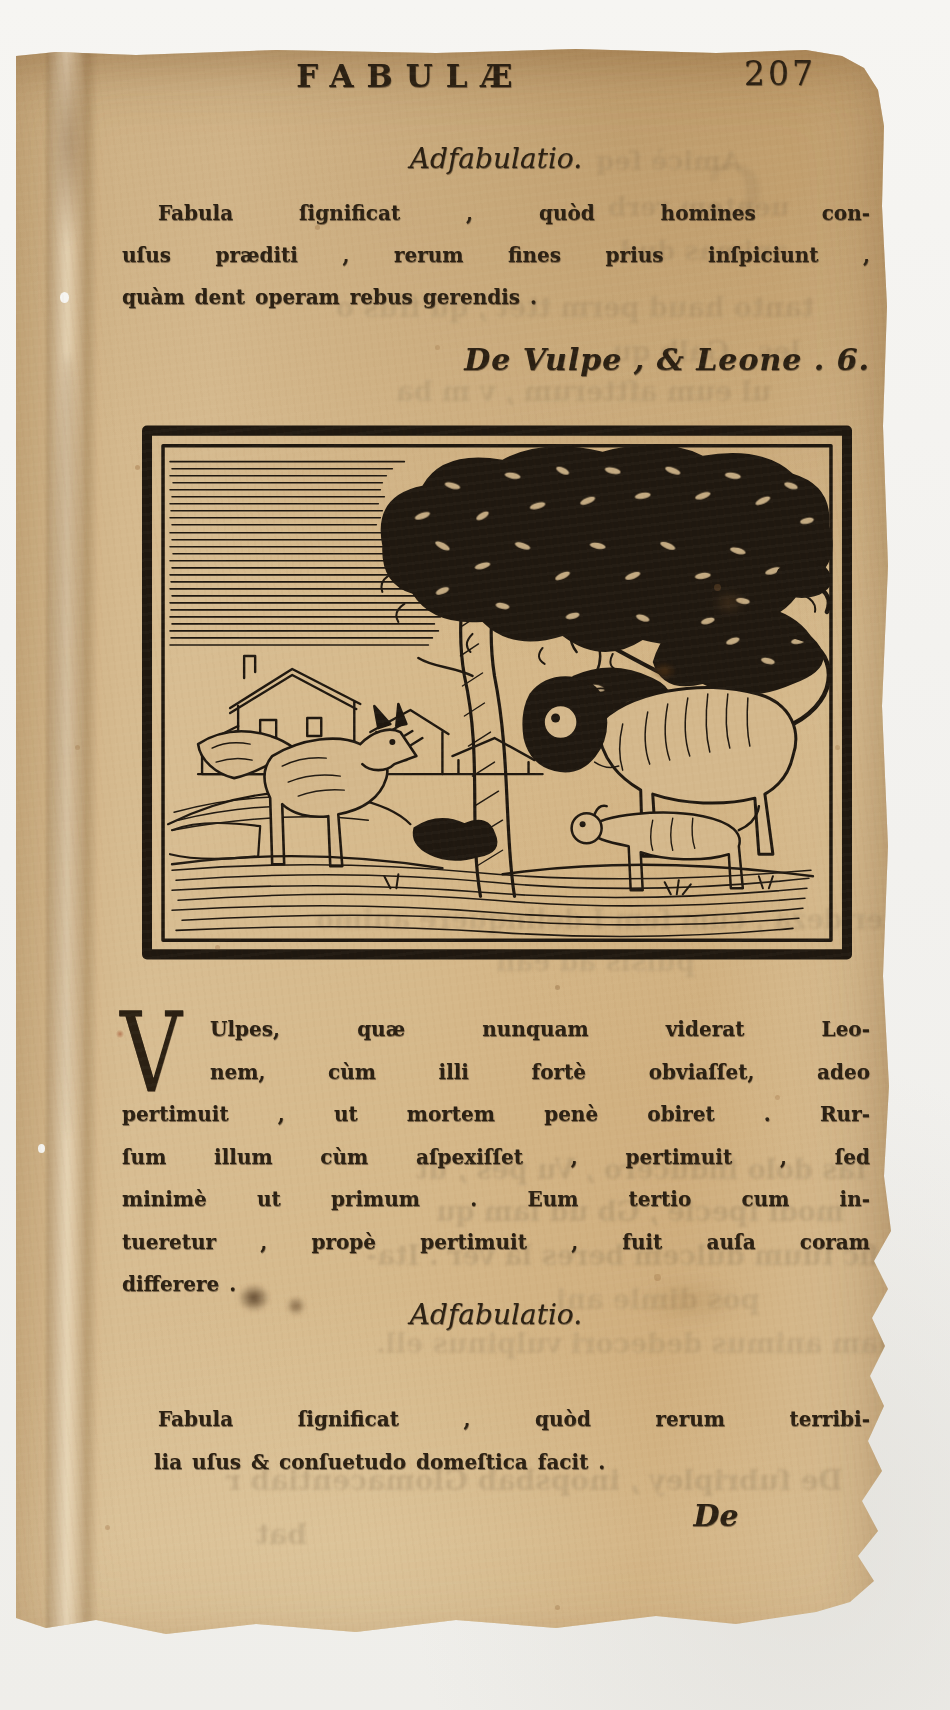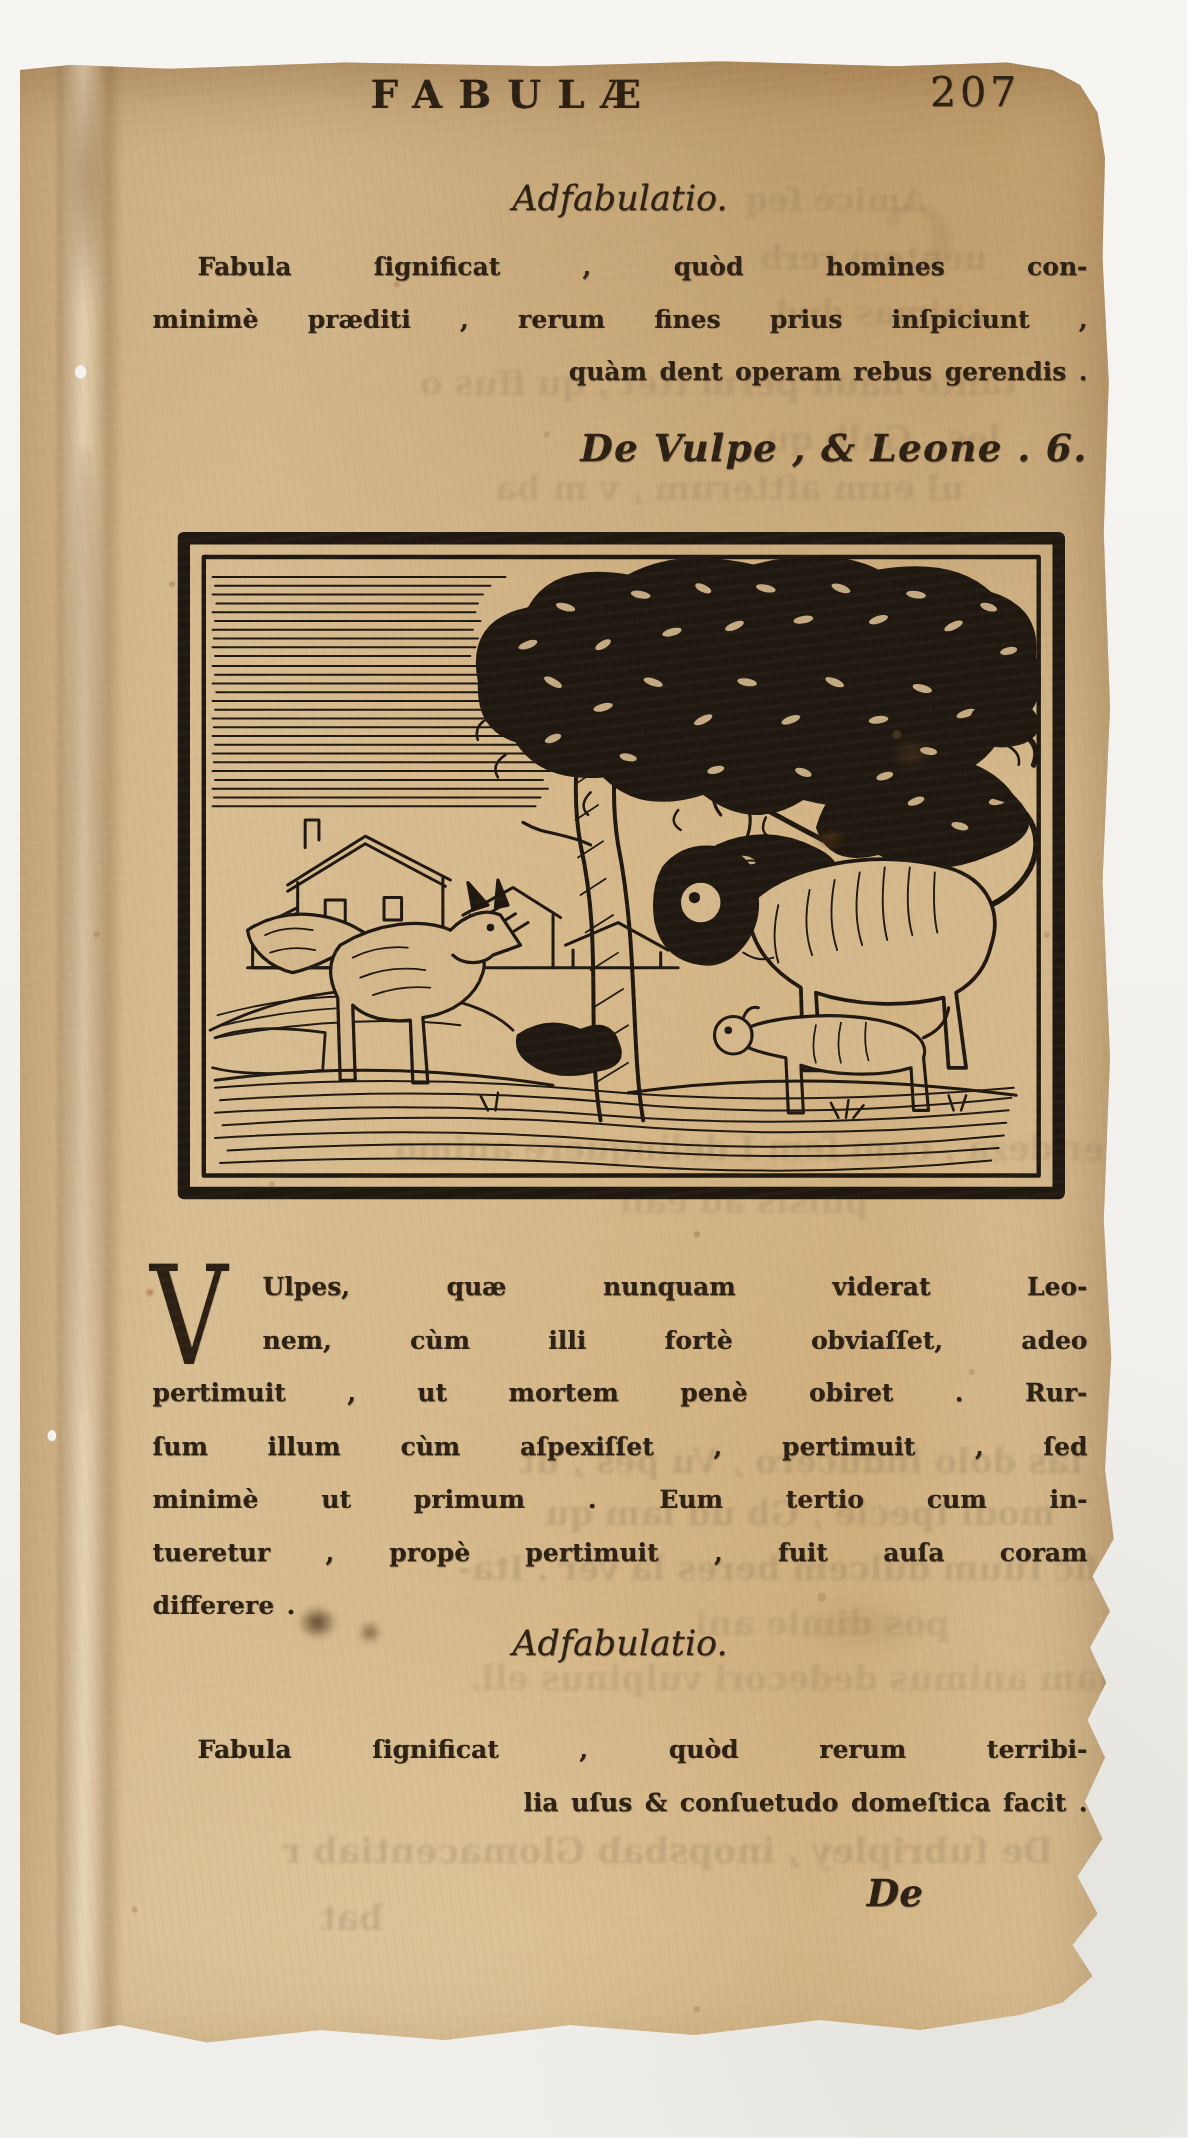--- a/index.html
+++ b/index.html
@@ -39,21 +39,21 @@
     filter:blur(1.4px);transform:scaleX(-1);font-weight:bold;}
   .running-header{position:absolute;left:160px;top:12px;width:470px;text-align:center;
     font-size:31px;font-weight:bold;letter-spacing:13px;}
   .folio{position:absolute;left:728px;top:8px;font-size:33px;letter-spacing:3px;}
   .h-ital{position:absolute;left:106px;width:748px;text-align:center;
     font-style:italic;font-size:28px;}
   .fable-title{position:absolute;left:106px;width:748px;text-align:right;
     font-style:italic;font-weight:bold;font-size:30px;letter-spacing:1px;}
   .para{position:absolute;left:106px;width:748px;font-size:20px;font-weight:bold;
     word-spacing:3px;}
-  .line{display:block;height:42px;line-height:42px;text-align:right;}
+  .line{display:block;height:42px;line-height:42px;}
   .fline{display:block;height:42.5px;line-height:42.5px;}
   .j{text-align:justify;text-align-last:justify;}
   .ind{text-indent:36px;}
   .cap-pad{padding-left:88px;}
   .dropcap{position:absolute;left:104px;top:952px;font-size:110px;line-height:110px;
     font-weight:normal;transform:scaleX(.78);transform-origin:left top;}
   .catchword{position:absolute;left:560px;top:1452px;width:280px;text-align:center;
     font-style:italic;font-weight:bold;font-size:30px;}
   .woodcut{position:absolute;left:126px;top:379px;width:710px;height:535px;}
   .specks{position:absolute;left:0;top:0;width:3px;height:3px;border-radius:50%;
@@ -87,21 +87,21 @@
   <div class="ghost" style="left:360px;top:1282px;font-size:27px;">it dam animus dedecori vulpinus ell.</div>
   <div class="ghost" style="left:210px;top:1418px;font-size:28px;opacity:.2;">De ſubripley , inopsbab Glomacentiab r</div>
   <div class="ghost" style="left:240px;top:1472px;font-size:28px;opacity:.2;">bat</div>
 
   <div class="running-header ink">FABULÆ</div>
   <div class="folio ink">207</div>
 
   <div class="h-ital ink" style="top:96px;">Adfabulatio.</div>
   <div class="para ink" style="top:146px;">
     <span class="line j ind">Fabula ſignificat , quòd homines con-</span>
-    <span class="line j">minimè præditi , rerum fines prius inſpiciunt ,</span>
+    <span class="line j">uſus præditi , rerum fines prius inſpiciunt ,</span>
     <span class="line">quàm dent operam rebus gerendis .</span>
   </div>
 
   <div class="fable-title ink" style="top:296px;">De Vulpe , &amp; Leone . 6.</div>
 
   <svg class="woodcut" viewBox="0 0 709 533" role="img" aria-label="Woodcut: a fox encounters a lion with its cub beneath a large tree; houses and hatched sky in the background, within a double rule border">
     <g fill="none" stroke="#1f1810" stroke-linecap="round" stroke-linejoin="round">
       <rect x="5" y="5" width="699" height="523" stroke-width="10"></rect>
       <rect x="21" y="20" width="667" height="494" stroke-width="3.5"></rect>
 
@@ -221,21 +221,21 @@
     <span class="fline j cap-pad">nem, cùm illi fortè obviaſſet, adeo</span>
     <span class="fline j">pertimuit , ut mortem penè obiret .  Rur-</span>
     <span class="fline j">ſum illum cùm aſpexiſſet , pertimuit , ſed</span>
     <span class="fline j">minimè ut primum .  Eum tertio cum in-</span>
     <span class="fline j">tueretur , propè pertimuit , fuit auſa coram</span>
     <span class="fline">differere .</span>
   </div>
 
   <div class="h-ital ink" style="top:1252px;">Adfabulatio.</div>
   <div class="para ink" style="top:1332px;line-height:43px;">
-    <span class="line j ind" style="height:43px;line-height:43px;">Fabula ſignificat , quòd rerum terribi-</span>
+    <span class="line j ind" style="height:43px;line-height:43px;margin-top:20px;">Fabula ſignificat , quòd rerum terribi-</span>
     <span class="line" style="height:43px;line-height:43px;margin-left:32px;">lia uſus &amp; conſuetudo domeſtica facit .</span>
   </div>
 
   <div class="catchword ink">De</div>
 
   <div class="stain" style="left:30px;top:4px;width:46px;height:330px;background:radial-gradient(50% 45% at 50% 28%, rgba(118,80,40,.5), rgba(118,80,40,0) 72%);filter:blur(5px);"></div>
   <div class="stain" style="left:38px;top:310px;width:28px;height:780px;background:linear-gradient(180deg, rgba(125,92,52,.22), rgba(125,92,52,.08));filter:blur(4px);"></div>
   <div class="stain" style="left:44px;top:246px;width:9px;height:11px;background:#f6f5f2;filter:blur(.6px);"></div>
   <div class="stain" style="left:22px;top:1098px;width:7px;height:9px;background:#f4f3ef;filter:blur(.6px);"></div>
   <div class="stain" style="left:215px;top:1232px;width:46px;height:40px;background:radial-gradient(50% 50%, rgba(58,36,16,.78), rgba(58,36,16,0) 70%);filter:blur(2px);"></div>

